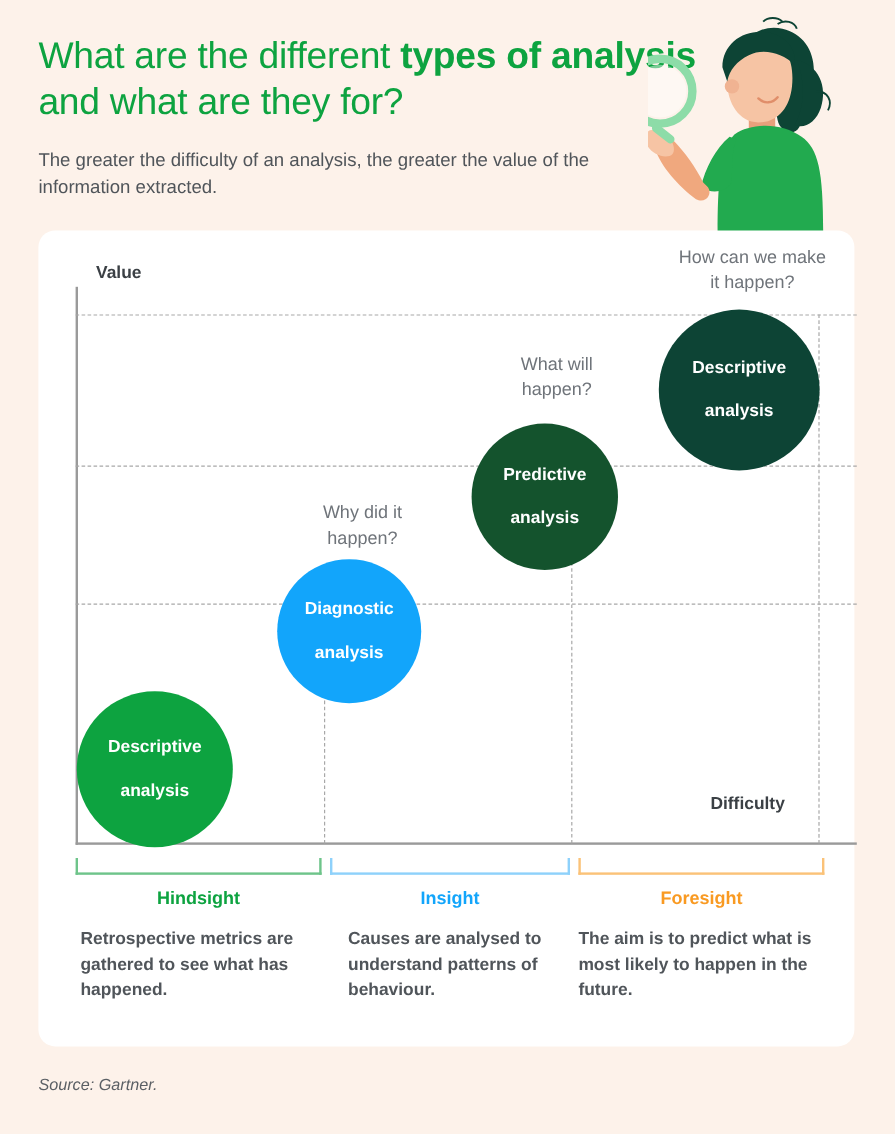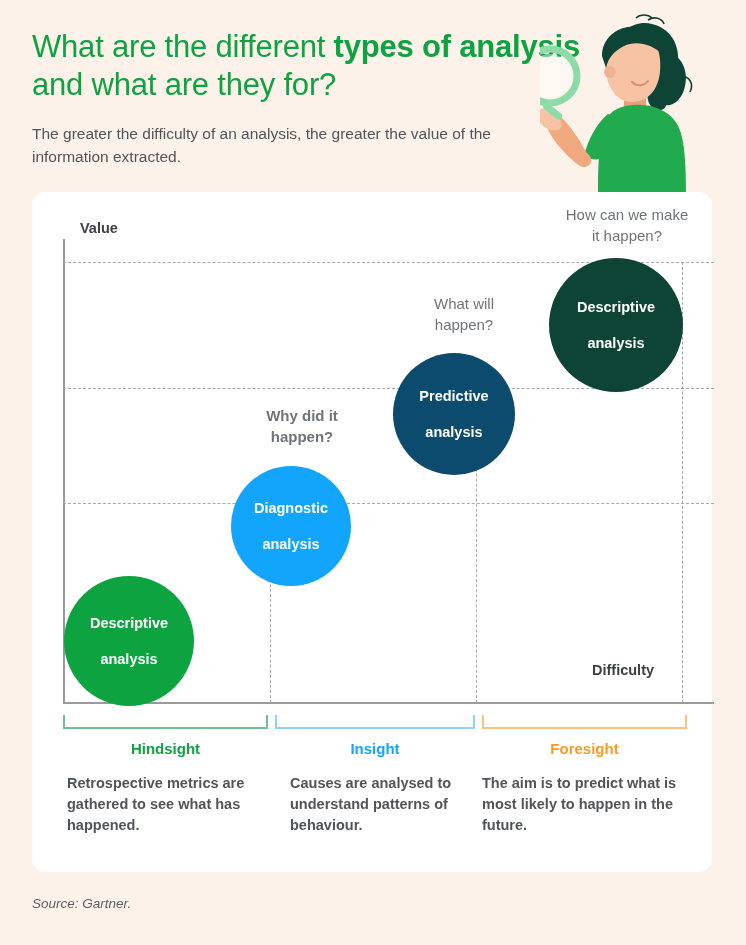--- a/index.html
+++ b/index.html
@@ -146,21 +146,21 @@
 
       <div class="gridline" style="top:70px;width:651px;"></div>
       <div class="gridline" style="top:196px;width:651px;"></div>
       <div class="gridline" style="top:311px;width:651px;"></div>
 
       <div class="vline" style="left:238px;top:311px;height:200px;"></div>
       <div class="vline" style="left:444px;top:196px;height:315px;"></div>
       <div class="vline" style="left:650px;top:70px;height:441px;"></div>
 
 
-      <div class="qnote" style="left:203px;top:213px;width:134px;font-weight:bold;">
+      <div class="qnote" style="left:203px;top:225px;width:134px;">
         <span>Why did it</span><br>
         <span>happen?</span>
       </div>
 
       <div class="qnote" style="left:365px;top:101px;width:134px;">
         <span>What will</span><br>
         <span>happen?</span>
       </div>
 
       <div class="qnote" style="left:505px;top:12px;width:180px;">
@@ -175,21 +175,21 @@
         </span>
       </div>
 
       <div class="bubble" style="left:199px;top:274px;width:120px;height:120px;background:#12A5FB;">
         <span>
           <span>Diagnostic</span><br>
           <span>analysis</span>
         </span>
       </div>
 
-      <div class="bubble" style="left:361px;top:161px;width:122px;height:122px;background:#0c4a6e;">
+      <div class="bubble" style="left:361px;top:161px;width:122px;height:122px;background:#14532d;">
         <span>
           <span>Predictive</span><br>
           <span>analysis</span>
         </span>
       </div>
 
       <div class="bubble" style="left:517px;top:66px;width:134px;height:134px;background:#0D4435;">
         <span>
           <span>Descriptive</span><br>
           <span>analysis</span>

